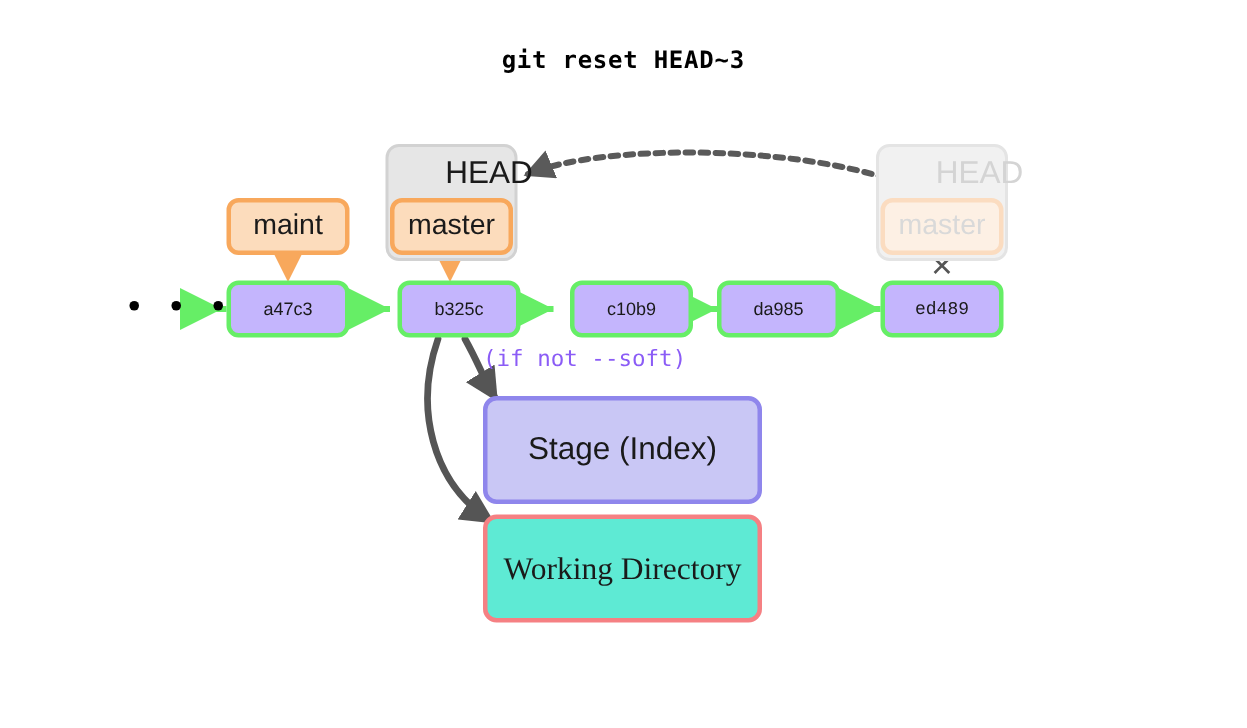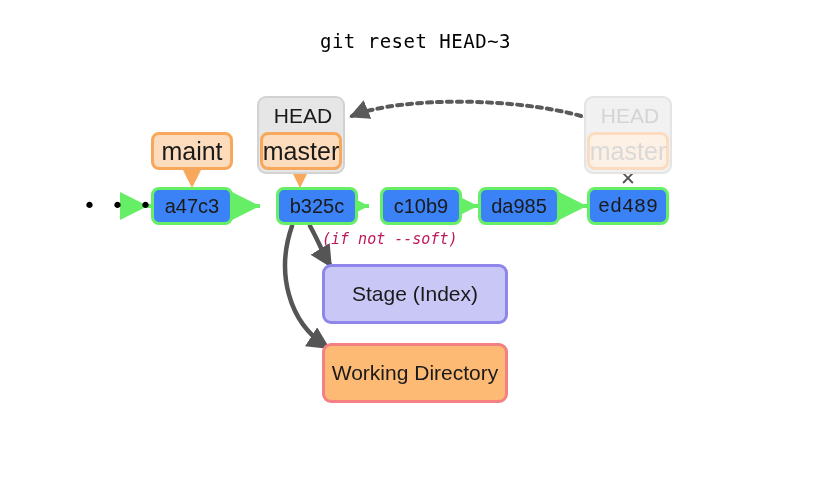--- a/index.html
+++ b/index.html
@@ -17,22 +17,22 @@
   }
 
   
   #title {
     position: absolute;
     left: 0;
     top: 30px;
     width: 831px;
     text-align: center;
     font-family: "DejaVu Sans Mono", monospace;
-    font-size: 19px;
-    font-weight: normal;
+    font-size: 16px;
+    font-weight: bold;
     color: #000000;
     letter-spacing: 0.5px;
   }
 
   
   .node {
     position: absolute;
     box-sizing: border-box;
     display: flex;
     align-items: center;
@@ -41,35 +41,35 @@
     border-style: solid;
     color: #1a1a1a;
     white-space: nowrap;
   }
 
   
   .commit {
     width: 82px;
     height: 38px;
     top: 187px;
-    background: #3b82f6;
+    background: #c4b5fd;
     border-width: 3px;
     border-color: #66ee66;
-    font-size: 20px;
+    font-size: 12px;
     border-radius: 8px;
   }
 
   
   .ref {
     width: 82px;
     height: 38px;
     background: #fcdcbc;
     border-width: 3px;
     border-color: #f8a85c;
-    font-size: 25px;
+    font-size: 19px;
     border-radius: 8px;
     top: 132px;
     z-index: 3;
   }
 
   
   .headbox {
     position: absolute;
     box-sizing: border-box;
     width: 88px;
@@ -81,20 +81,21 @@
     z-index: 2;
   }
   .headlabel {
     position: absolute;
     left: 0;
     top: 6px;
     width: 88px;
     text-align: center;
     font-size: 21px;
     color: #1a1a1a;
+    padding-left: 23px;
   }
 
   
   .ghost .headlabel { color: #d4d4d4; }
   .ghost-box { background: #f1f1f1; border-color: #e4e4e4; }
   .ref.ghost-ref {
     background: #fdf0e4;
     border-color: #fbdcc0;
     color: #d9d9d9;
   }
@@ -105,42 +106,42 @@
     box-sizing: border-box;
     display: flex;
     align-items: center;
     justify-content: center;
     border-radius: 9px;
     border-width: 3px;
     border-style: solid;
     font-size: 21px;
     color: #1a1a1a;
     width: 186px;
-    height: 60px;
+    height: 72px;
     left: 322px;
   }
   #stage-pane {
     top: 264px;
     background: #c9c7f5;
     border-color: #8f86ec;
   }
   #workdir-pane {
     top: 343px;
-    background: #fdba74;
+    background: #5eead4;
     border-color: #f58083;
+    font-family: Liberation Serif, serif;
   }
 
   
   .annot {
     position: absolute;
     font-family: "DejaVu Sans Mono", monospace;
     font-size: 15px;
-    color: #be185d;
+    color: #8b5cf6;
     white-space: nowrap;
-    font-style: italic;
   }
   #annot-soft { left: 322px; top: 230px; }
   #annot-hard { left: 178px; top: 294px; }
 
   
   #ellipsis {
     position: absolute;
     left: 83px;
     top: 190px;
     font-size: 22px;
@@ -199,21 +200,21 @@
     <path d="M 600 122 C 530 96, 400 96, 352 116" fill="none" stroke="#5a5a5a" stroke-width="4" stroke-dasharray="5 5" stroke-linecap="round" marker-end="url(#mk-gray-dash)"></path>
 
     <path d="M 310 226 C 320 244, 322 252, 330 265" fill="none" stroke="#555555" stroke-width="4.5" stroke-linecap="round" marker-end="url(#mk-gray)"></path>
 
     <path d="M 292 226 C 276 272, 288 322, 327 347" fill="none" stroke="#555555" stroke-width="4.5" stroke-linecap="round" marker-end="url(#mk-gray)"></path>
   </svg>
 
   <div id="ellipsis">• • •</div>
 
   <div class="node commit" style="left:151px;">a47c3</div>
-  <div class="node commit" style="left:276px;">b325c</div>
+  <div class="node commit" style="left:265px;">b325c</div>
   <div class="node commit" style="left:380px;">c10b9</div>
   <div class="node commit" style="left:478px;">da985</div>
   <div class="node commit" style="left:587px;font-family:Liberation Mono, monospace;">ed489</div>
 
   <div class="node ref" style="left:151px;">maint</div>
 
   <div class="headbox" style="left:257px;">
     <div class="headlabel">HEAD</div>
   </div>
   <div class="node ref" style="left:260px;">master</div>

